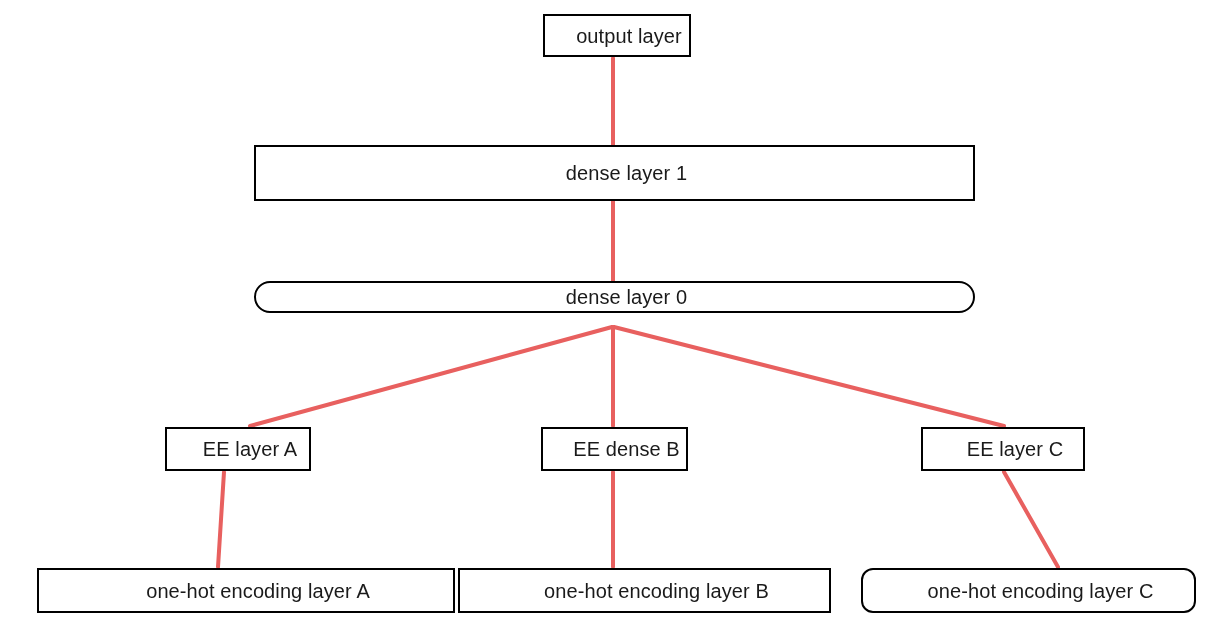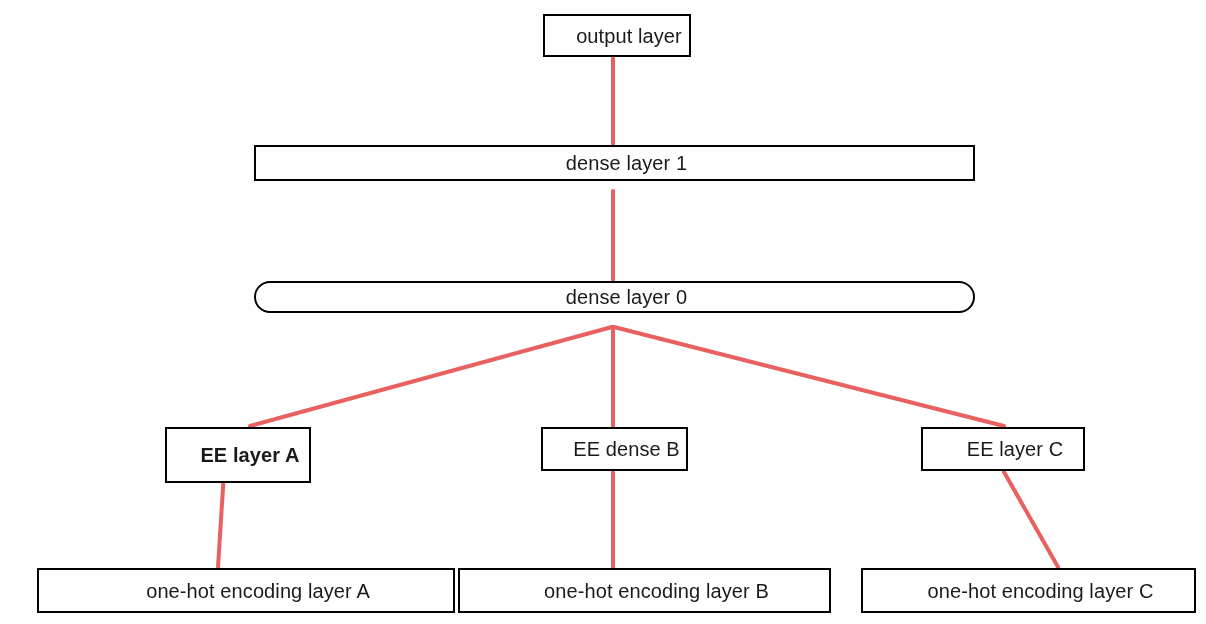--- a/index.html
+++ b/index.html
@@ -39,28 +39,28 @@
   .node-label {
     font-family: "Liberation Sans", sans-serif;
     font-size: 20px;
     line-height: 1;
     color: #1a1a1a;
     white-space: nowrap;
     letter-spacing: 0.1px;
   }
   
   #node-output-layer      { left: 543px;  top: 14px;  width: 148px; height: 43px; }
-  #node-dense-layer-1     { left: 254px;  top: 145px; width: 721px; height: 36px; }
+  #node-dense-layer-1     { left: 254px;  top: 145px; width: 721px; height: 56px; }
   #node-dense-layer-0     { left: 254px;  top: 281px; width: 721px; height: 32px; border-radius: 21px; }
-  #node-ee-layer-a        { left: 165px;  top: 427px; width: 146px; height: 56px; font-weight: bold; }
+  #node-ee-layer-a        { left: 165px;  top: 427px; width: 146px; height: 44px; }
   #node-ee-layer-b        { left: 541px;  top: 427px; width: 147px; height: 44px; }
   #node-ee-layer-c        { left: 921px;  top: 427px; width: 164px; height: 44px; }
   #node-onehot-layer-a    { left: 10px;   top: 568px; width: 418px; height: 45px; margin-left: 27px; }
   #node-onehot-layer-b    { left: 458px;  top: 568px; width: 373px; height: 45px; }
-  #node-onehot-layer-c    { left: 861px;  top: 568px; width: 335px; height: 45px; }
+  #node-onehot-layer-c    { left: 861px;  top: 568px; width: 335px; height: 45px; border-radius: 12px; }
 </style>
 </head>
 <body>
 
 <div id="diagram-root">
 
   <svg id="edge-layer" viewBox="0 0 1206 624" width="1206" height="624" xmlns="http://www.w3.org/2000/svg">
     <g id="edge-group" stroke-linecap="round" fill="none">
         <line x1="613" y1="145" x2="613" y2="58" stroke="#e8605f" stroke-width="4"></line>
         <line x1="613" y1="281" x2="613" y2="191" stroke="#e8605f" stroke-width="4"></line>

